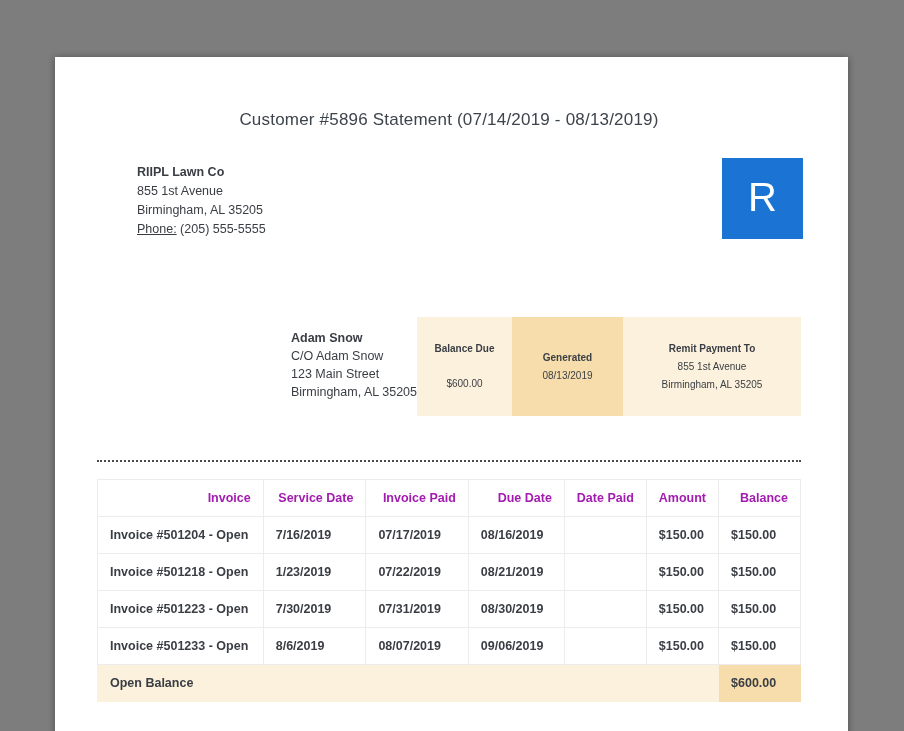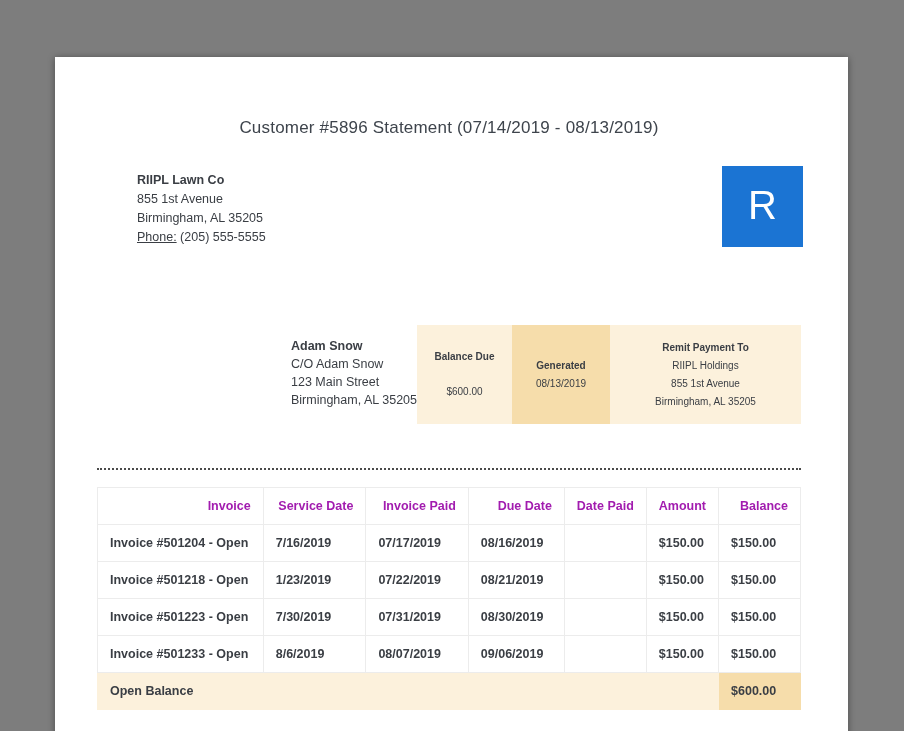--- a/index.html
+++ b/index.html
@@ -12,21 +12,21 @@
     color: #3a3e44;
     position: relative;
   }
   .page {
     position: absolute;
     left: 55px; top: 57px;
     width: 793px; height: 920px;
     background: #ffffff;
     box-shadow: 0 1px 7px rgba(0,0,0,0.4);
   }
-  .page-inner { padding: 12px 47px 0 42px; }
+  .page-inner { padding: 4px 47px 0 42px; }
 
   .title {
     text-align: center;
     margin: 0;
     padding-top: 49px;
     font-size: 17px;
     font-weight: normal;
     color: #3e444c;
     letter-spacing: 0.2px;
   }
@@ -84,21 +84,21 @@
     display: flex;
     flex-direction: column;
     justify-content: center;
     text-align: center;
     font-size: 10px;
     line-height: 18px;
     padding: 8px 6px;
   }
   .summary-cell .lbl { font-weight: bold; color: #3a3e44; }
   .cell-balance { width: 95px; gap: 17px; }
-  .cell-generated { width: 98px; background: var(--cream-dark, #f6ddab); }
+  .cell-generated { width: 111px; background: var(--cream-dark, #f6ddab); }
   .cell-remit { flex: 1; }
 
   .dotted-divider {
     margin-top: 44px;
     border-top: 2px dotted #4a4a4a;
     height: 0;
   }
 
   table.invoice-table {
     width: 100%;
@@ -160,21 +160,20 @@
         <div class="summary-cell cell-balance">
           <div class="lbl">Balance Due</div>
           <div>$600.00</div>
         </div>
         <div class="summary-cell cell-generated">
           <div class="lbl">Generated</div>
           <div>08/13/2019</div>
         </div>
         <div class="summary-cell cell-remit">
           <div class="lbl">Remit Payment To</div>
-          <div>RIIPL Holdings</div>
           <div>855 1st Avenue</div>
           <div>Birmingham, AL 35205</div>
         </div>
       </div>
     </div>
 
     <div class="dotted-divider"></div>
 
     <table class="invoice-table">
       <colgroup>

